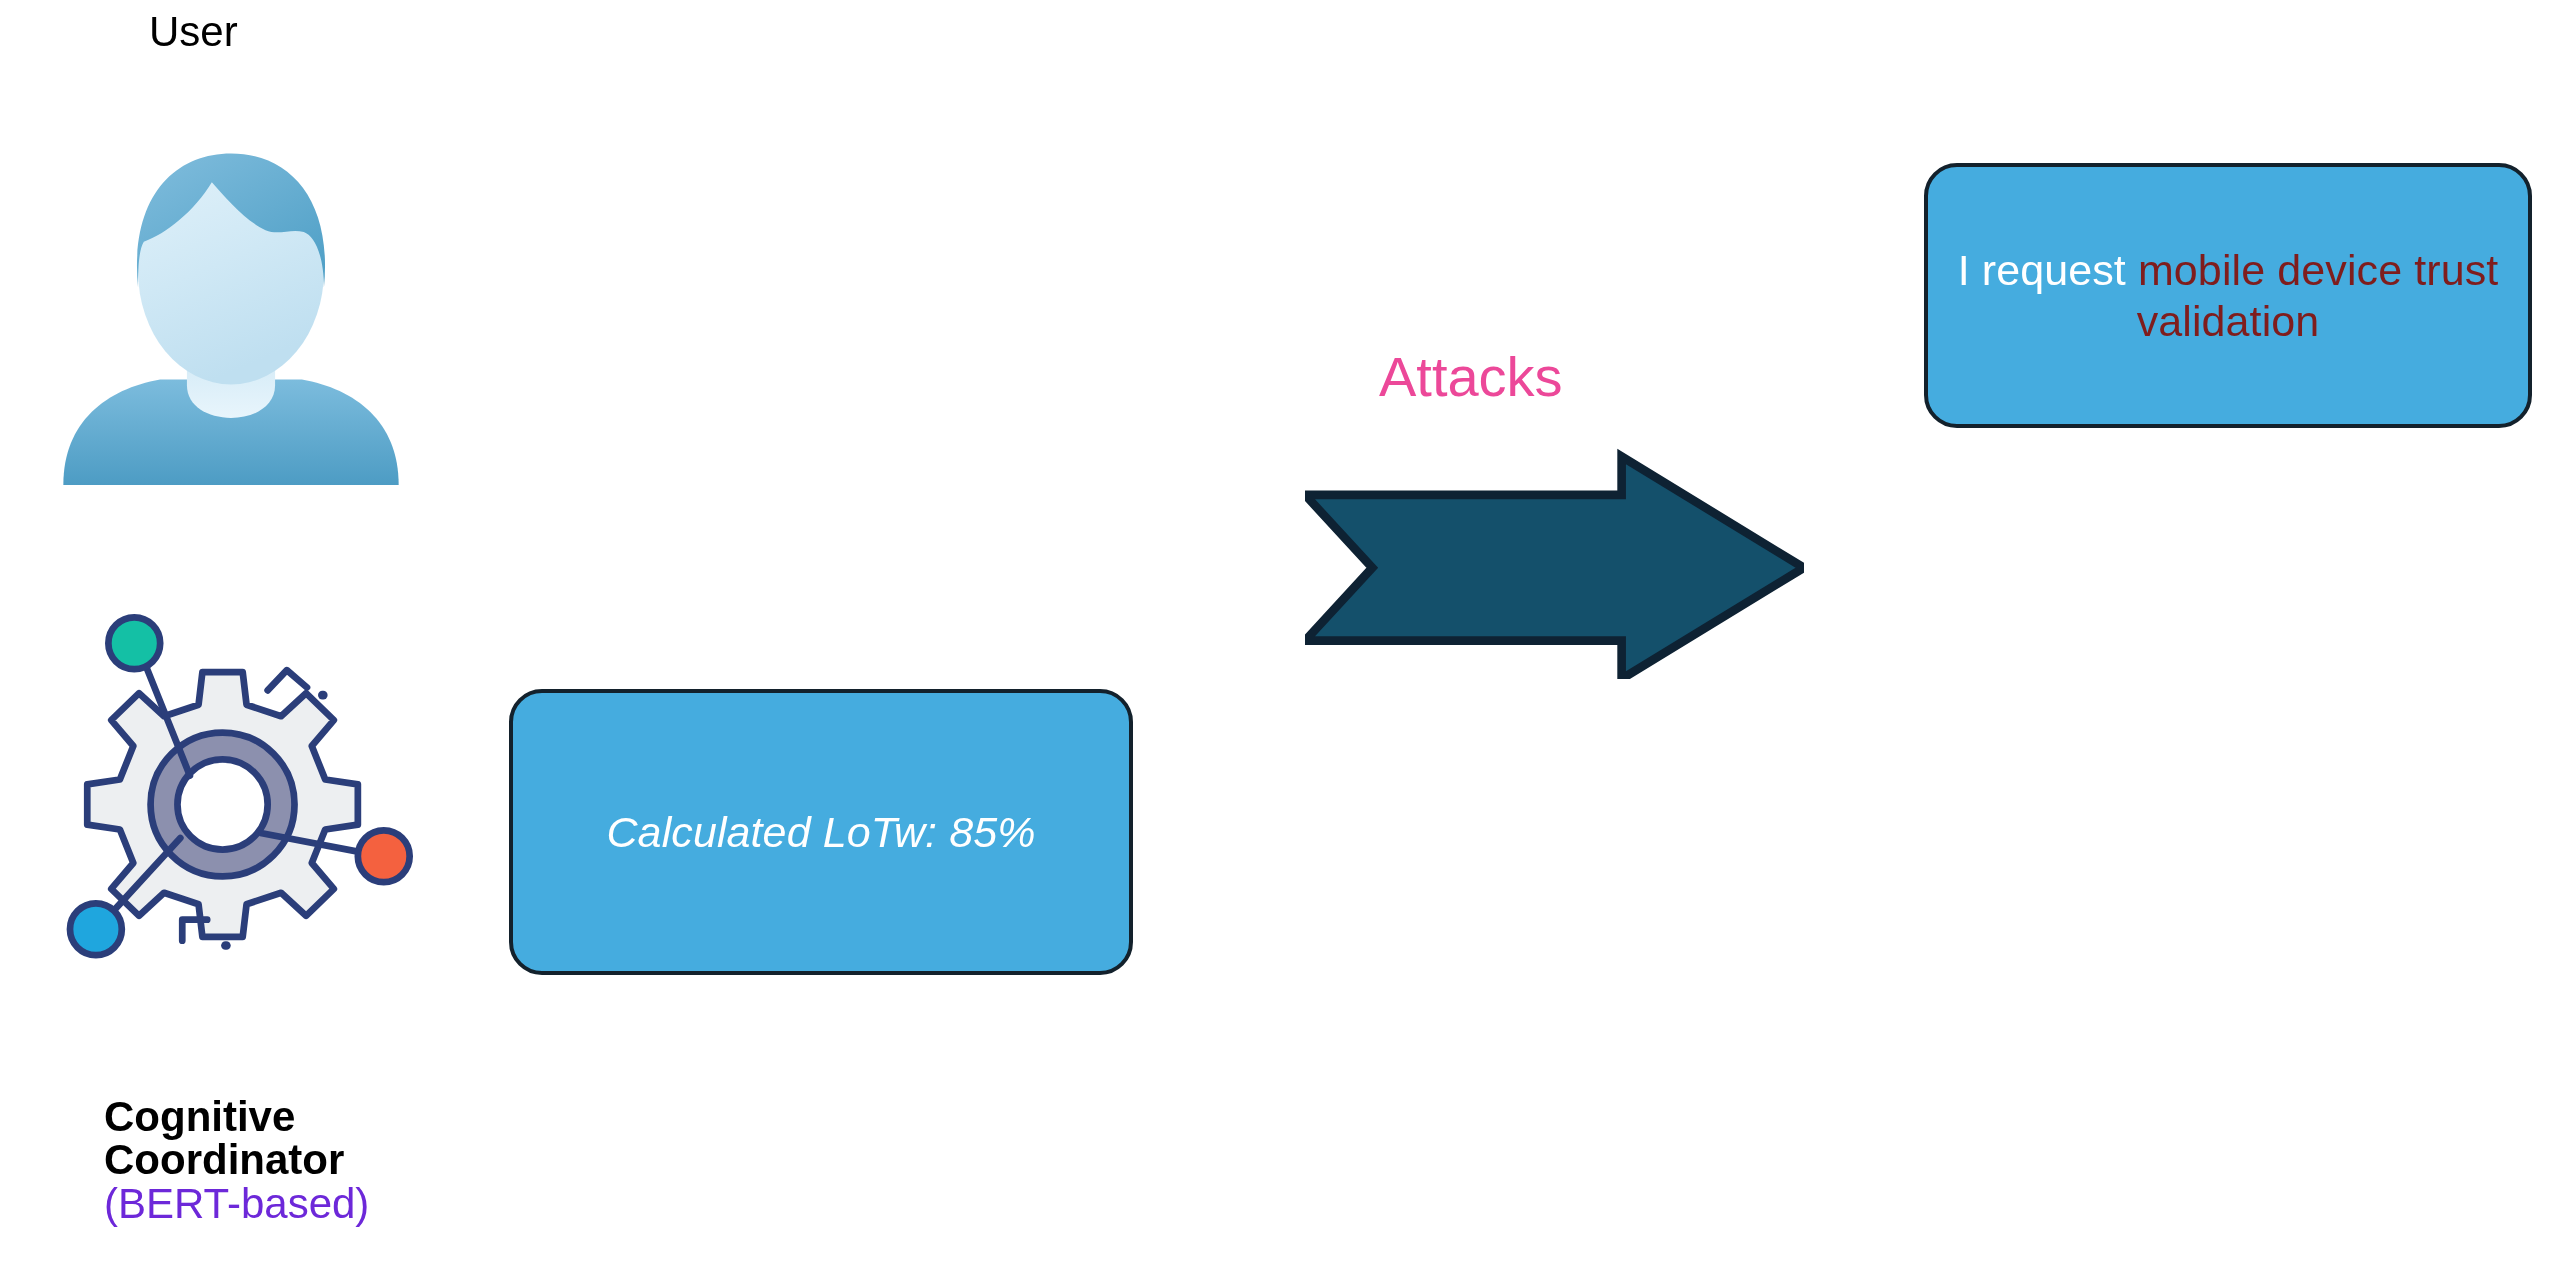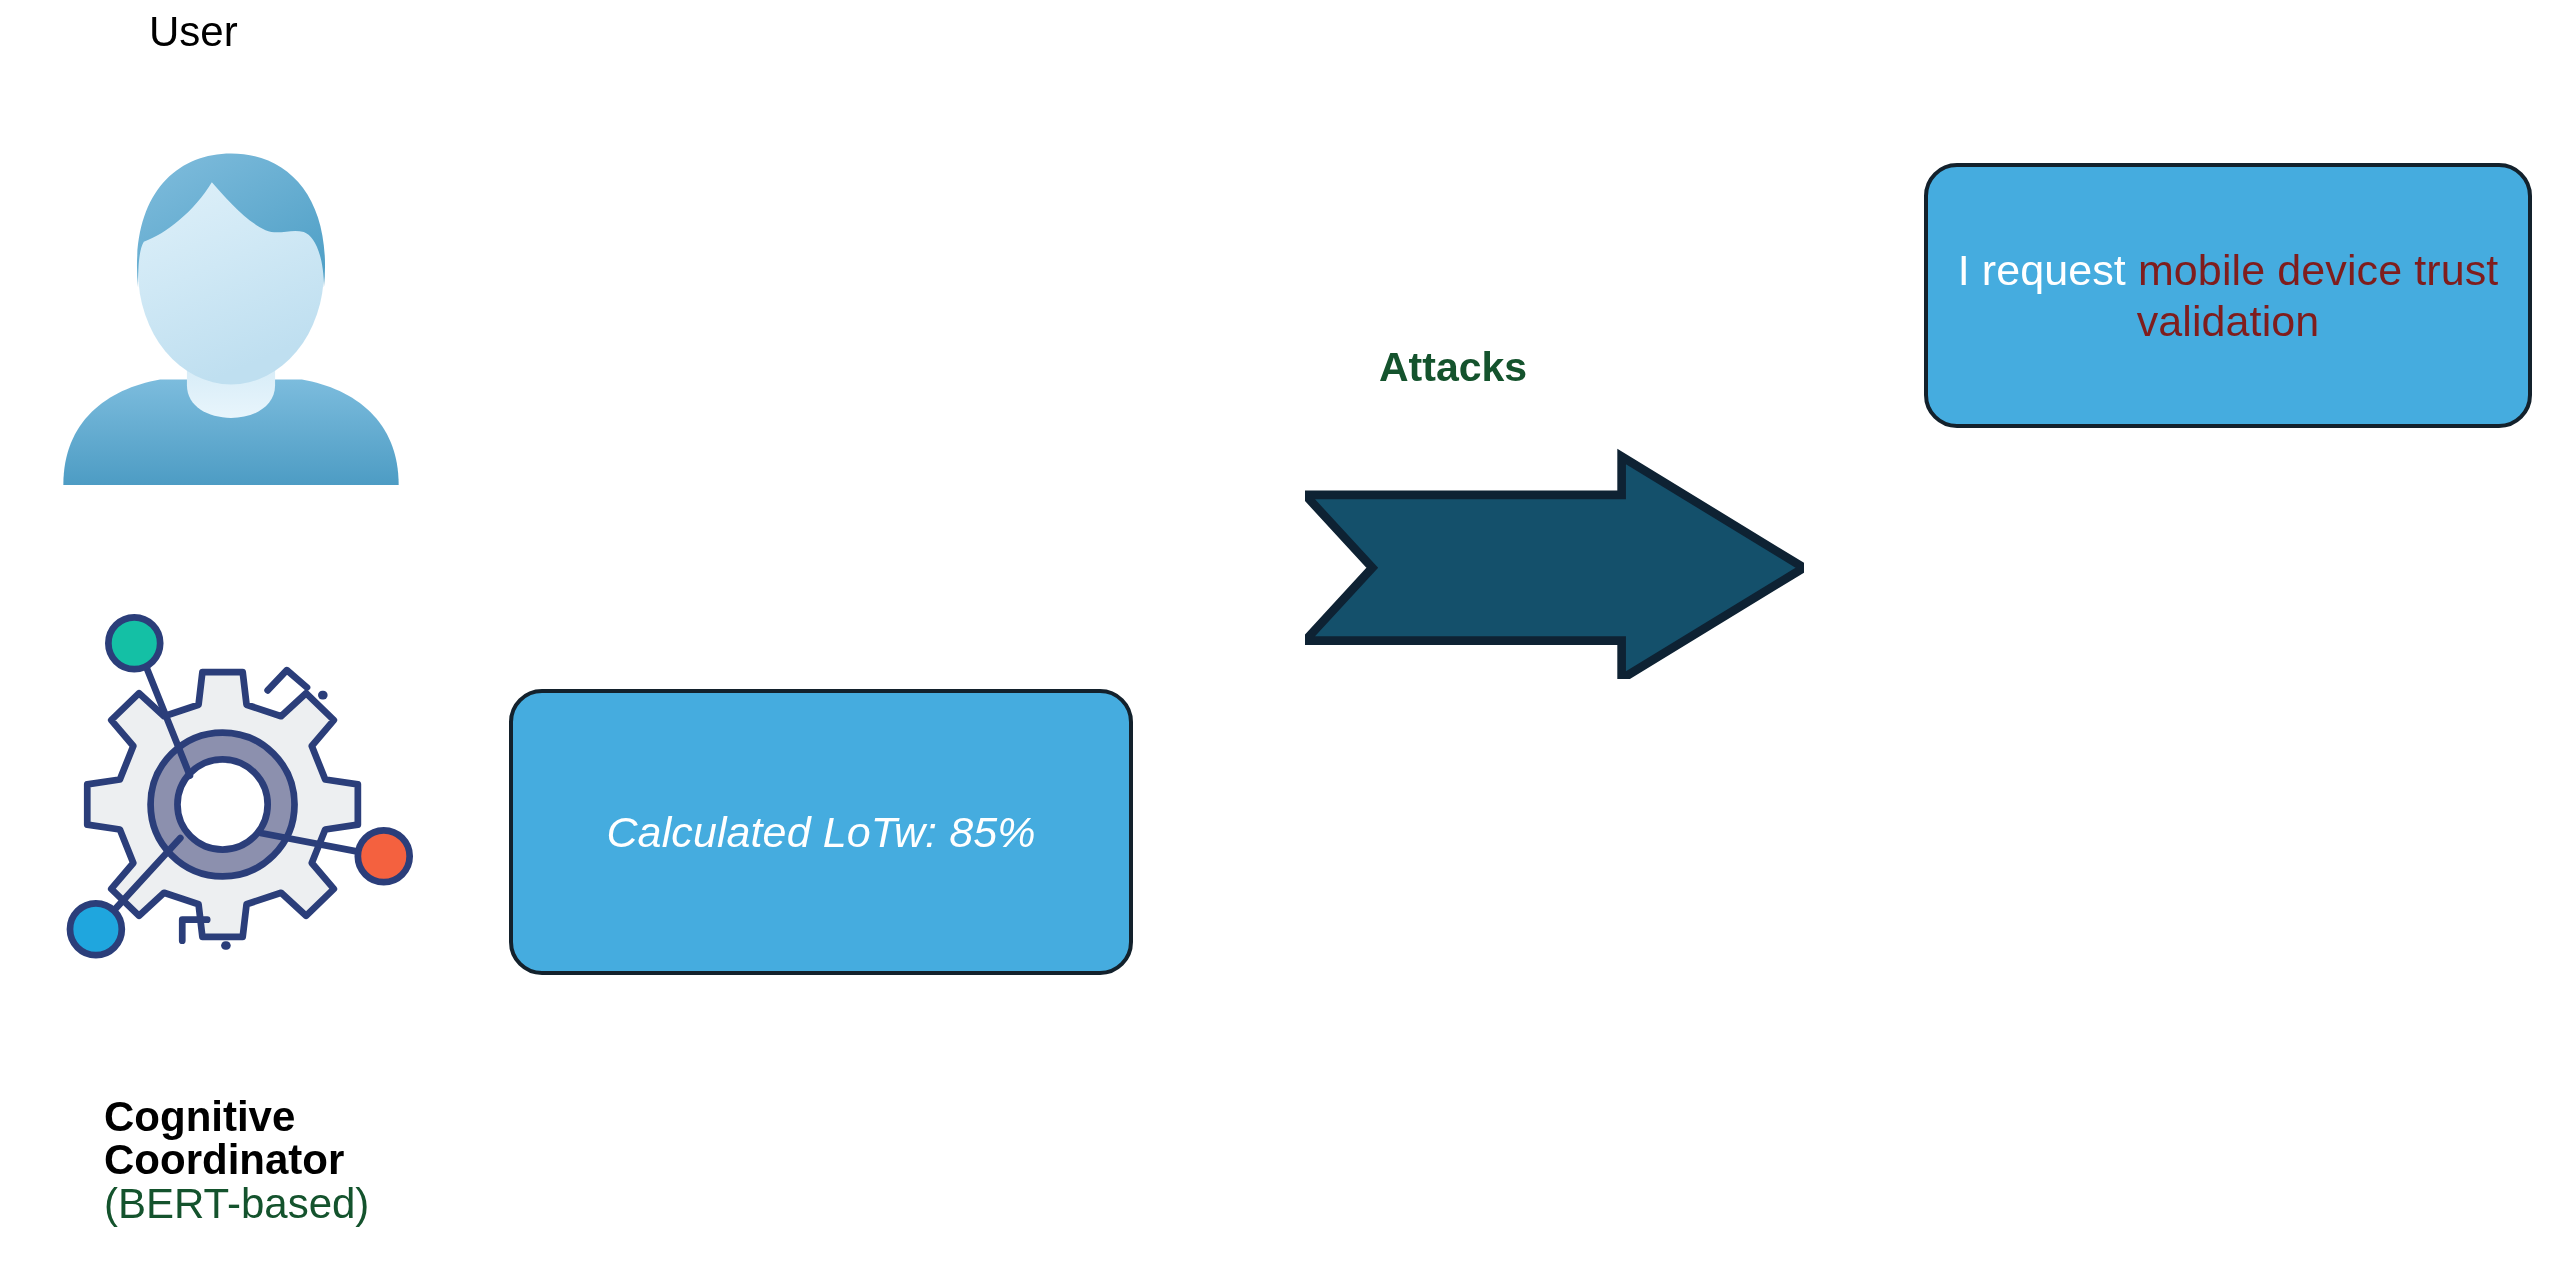--- a/index.html
+++ b/index.html
@@ -26,24 +26,24 @@
 
   
   .plain-label {
     color: #000000;
     font-size: 42px;
     line-height: 1.15;
     font-weight: 400;
     white-space: pre;
   }
   .bold-label {
-    color: #14532d;
-    font-size: 41px;
+    color: #ec4899;
+    font-size: 56px;
     line-height: 1.2;
-    font-weight: 700;
+    font-weight: 400;
     white-space: pre;
   }
 
   
   #user-label {
     left: 149px;
     top: 7.7px;
   }
 
   
@@ -75,21 +75,21 @@
     font-size: 42px;
     line-height: 1.02;
     color: #000;
     display: block;
     white-space: pre;
   }
   #coordinator-caption .line3 {
     font-weight: 400;
     font-size: 42px;
     line-height: 1.05;
-    color: #14532d;
+    color: #6d28d9;
     display: block;
     white-space: pre;
   }
 
   
   .msg-box {
     box-sizing: border-box;
     background: #45ACDF;
     border: 4.8px solid #13212c;
     border-radius: 33px;

